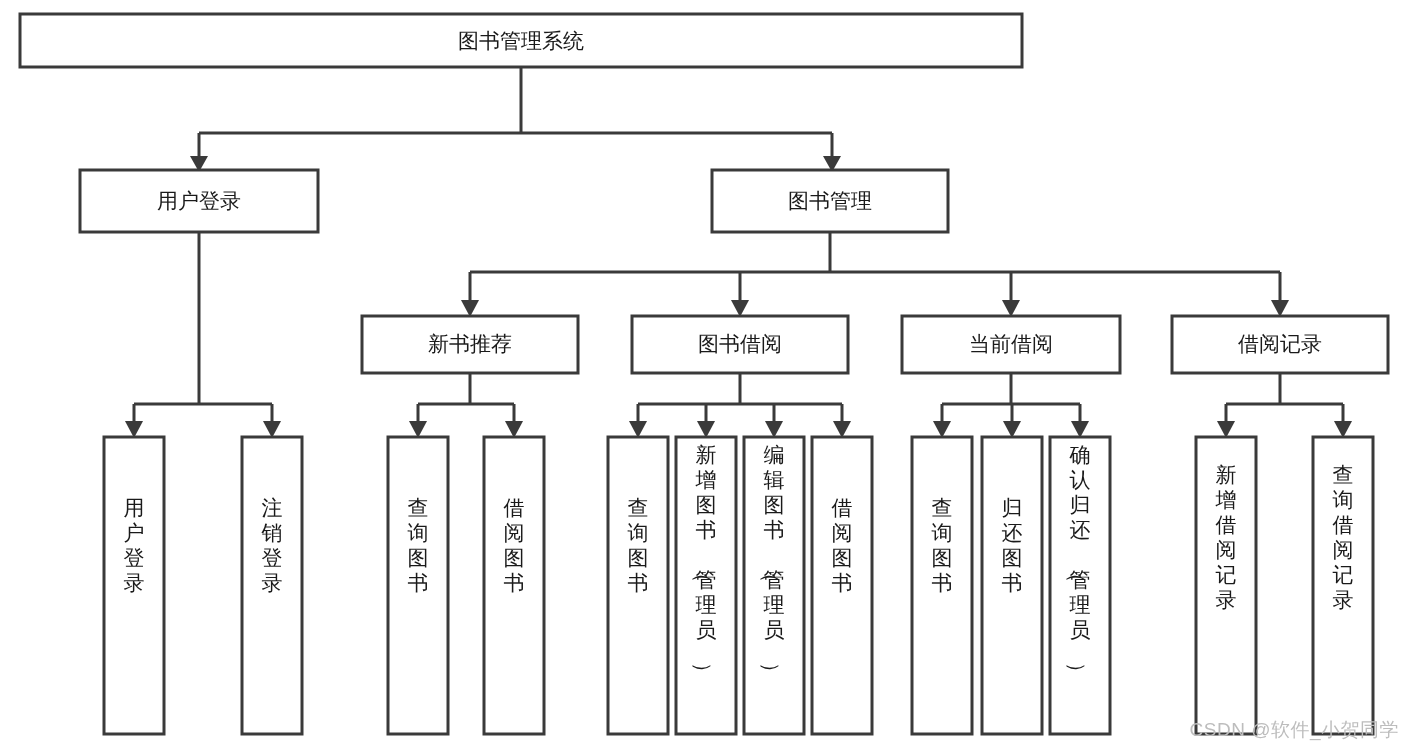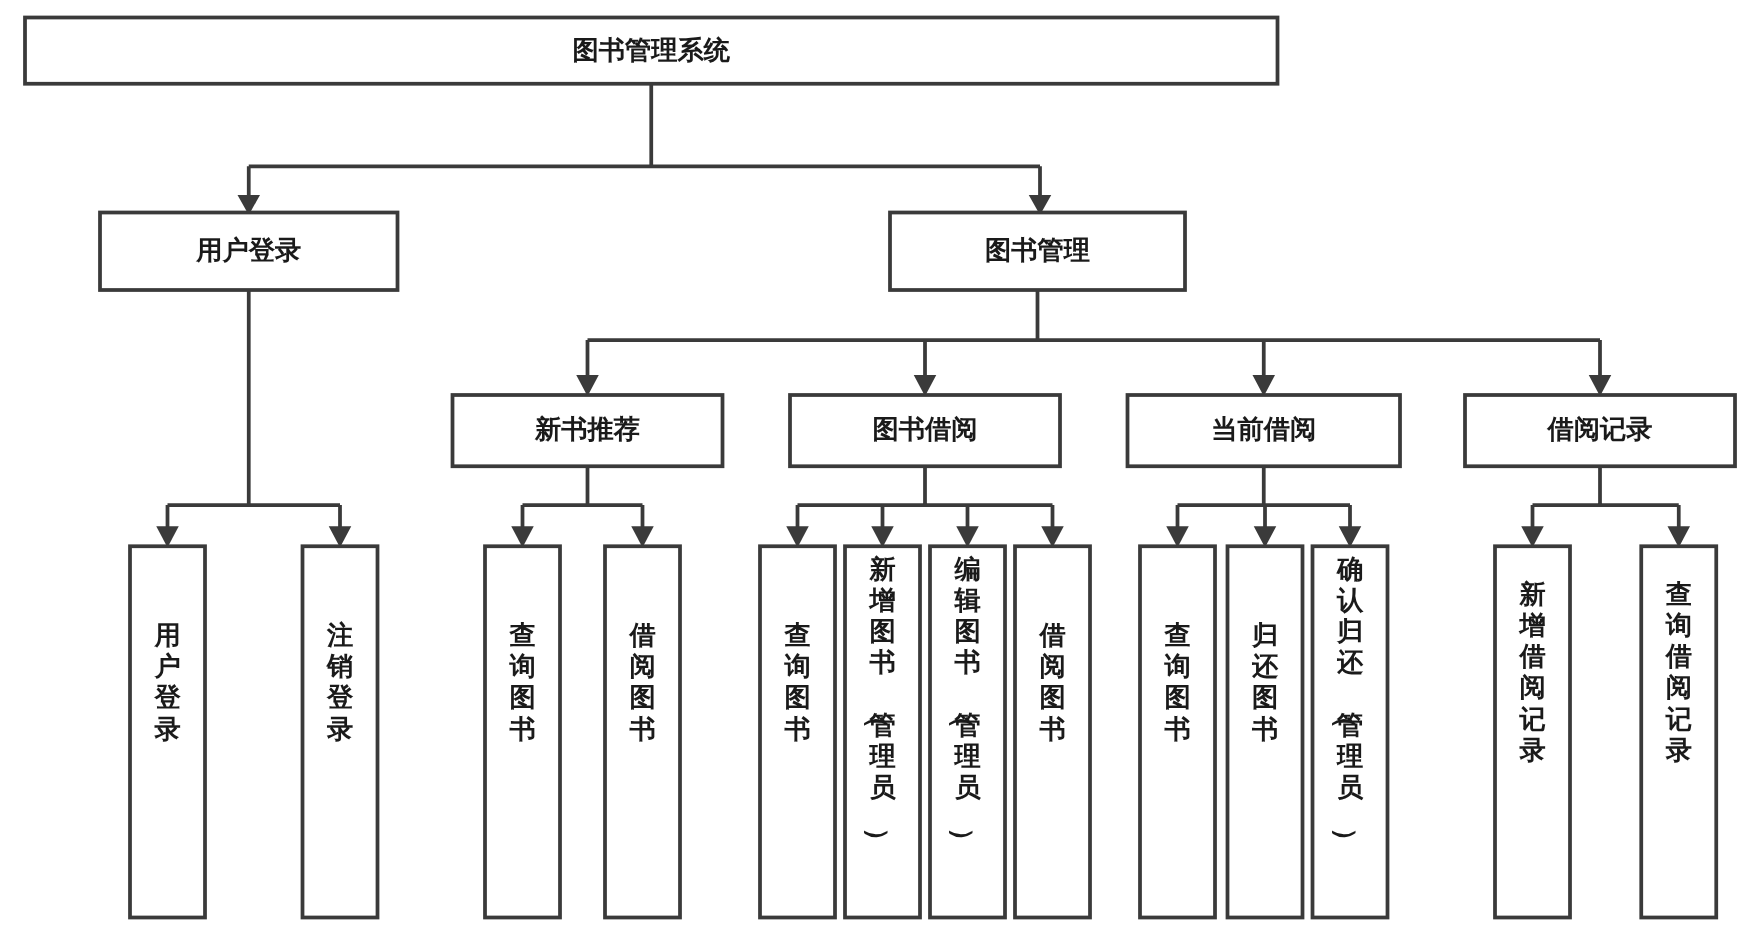--- a/index.html
+++ b/index.html
@@ -9,21 +9,20 @@
   }
   body {
     font-family: "Liberation Sans", "DejaVu Sans", sans-serif;
   }
   #diagram-root {
     position: relative;
     width: 1405px;
     height: 747px;
     background: #ffffff;
     overflow: hidden;
-    font-weight: bold;
   }
   svg.flow {
     position: absolute;
     left: 0;
     top: 0;
     width: 1405px;
     height: 747px;
   }
   .node-rect {
     fill: #ffffff;
@@ -202,14 +201,15 @@
       <rect class="node-rect" x="1196" y="437" width="60" height="297"></rect>
       <text class="node-label-vert" x="1226" y="482"><tspan x="1226" y="482">新</tspan><tspan x="1226" y="507">增</tspan><tspan x="1226" y="532">借</tspan><tspan x="1226" y="557">阅</tspan><tspan x="1226" y="582">记</tspan><tspan x="1226" y="607">录</tspan></text>
     </g>
     <g>
       <rect class="node-rect" x="1313" y="437" width="60" height="297"></rect>
       <text class="node-label-vert" x="1343" y="482"><tspan x="1343" y="482">查</tspan><tspan x="1343" y="507">询</tspan><tspan x="1343" y="532">借</tspan><tspan x="1343" y="557">阅</tspan><tspan x="1343" y="582">记</tspan><tspan x="1343" y="607">录</tspan></text>
     </g>
 
   </svg>
 
+  <div class="watermark">CSDN @软件_小贺同学</div>
 
 </div>
 
 </body></html>

